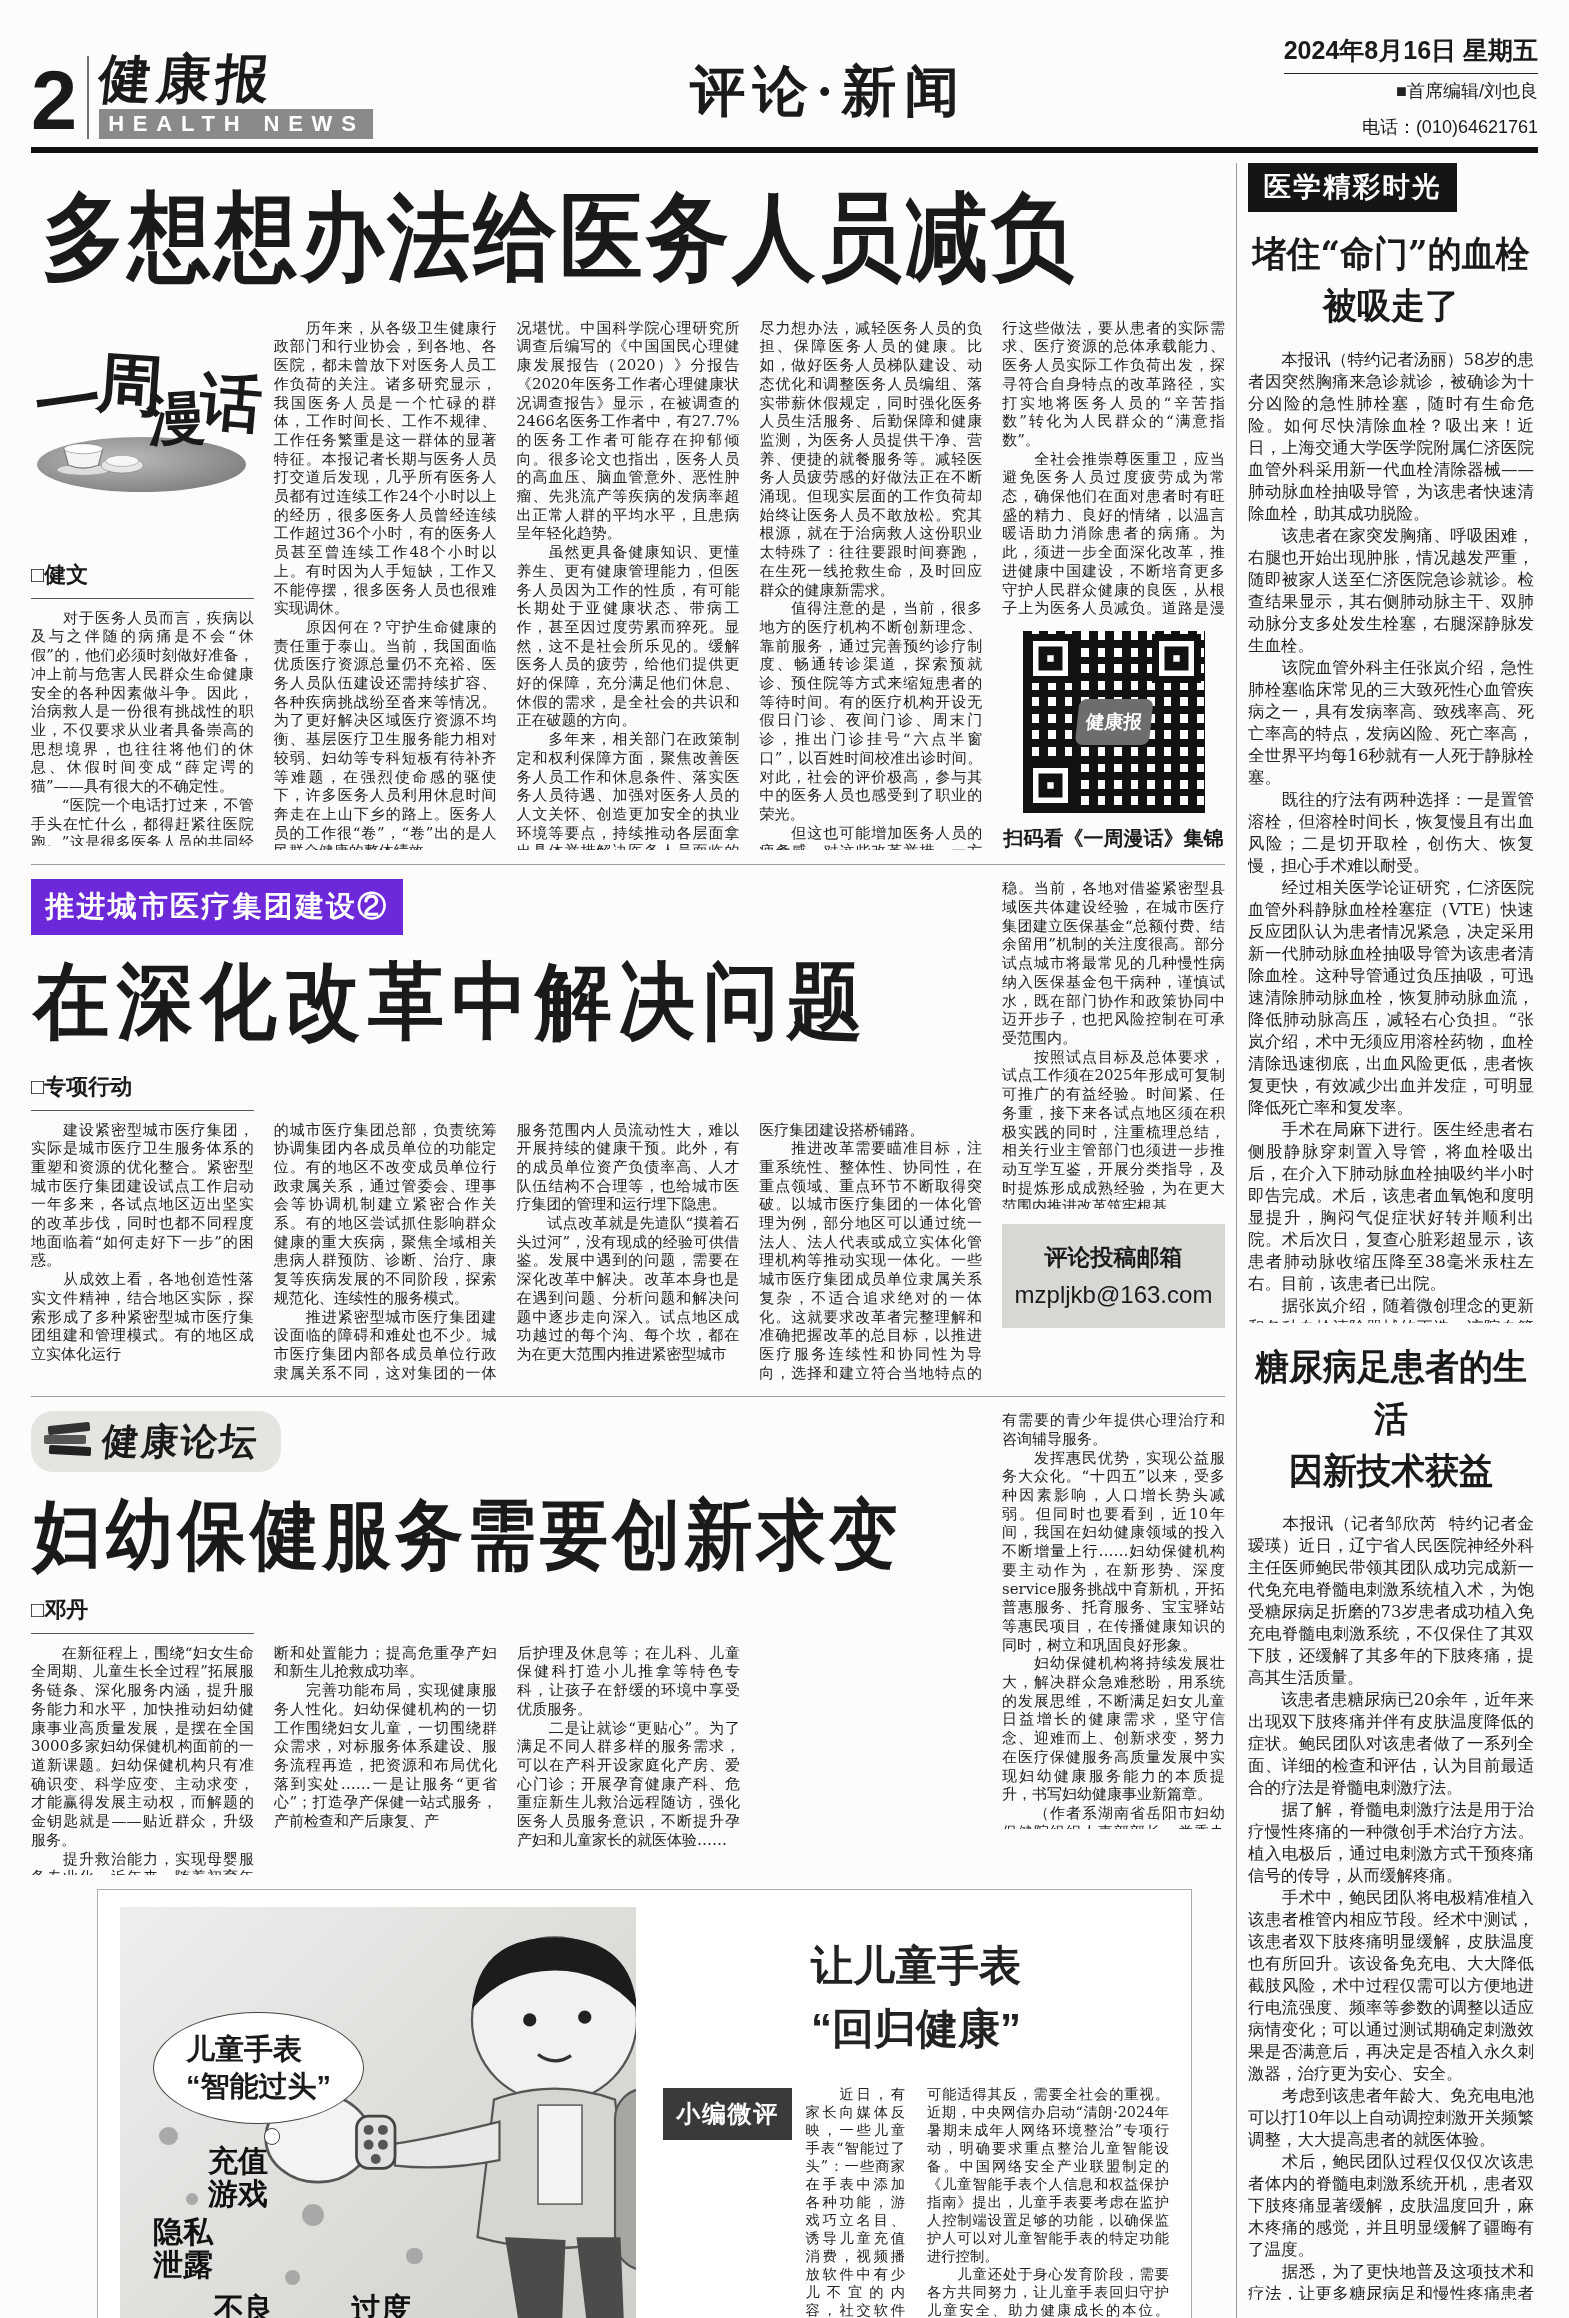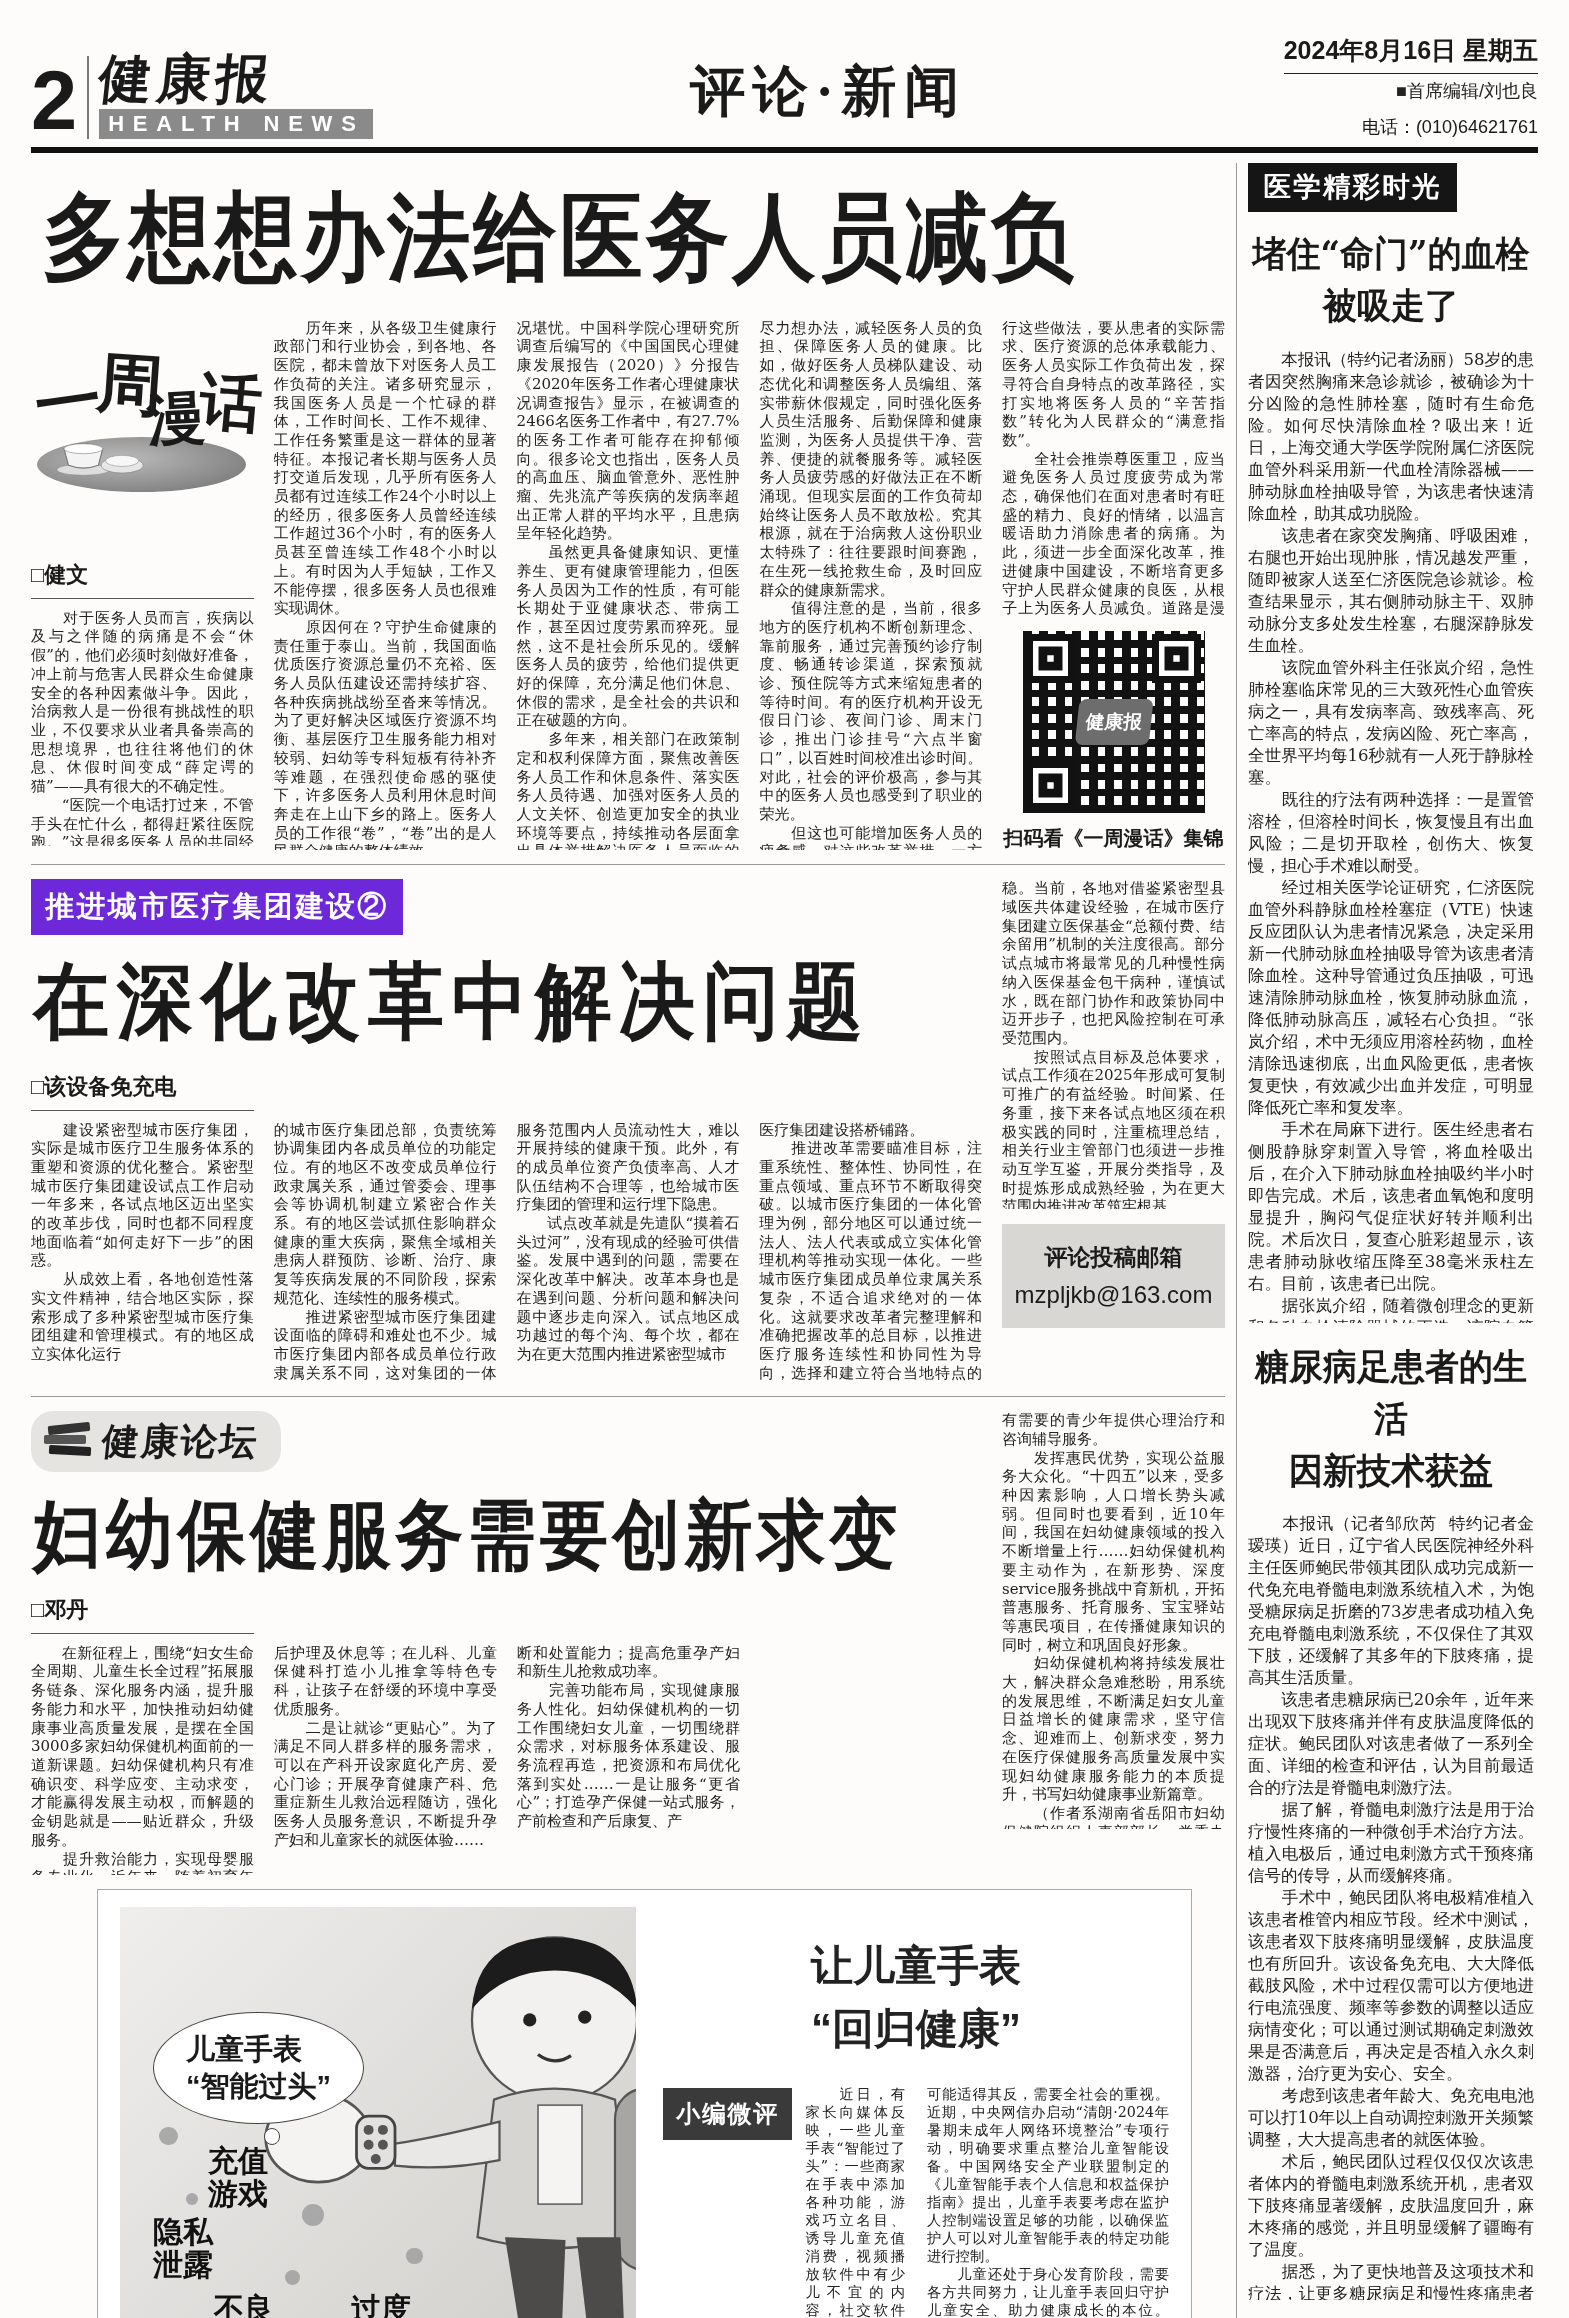--- a/index.html
+++ b/index.html
@@ -188,21 +188,21 @@
         </div>
       </div>
 
       <div class="hrule"></div>
 
       <div>
         <div class="a2-flex">
           <div class="a2-left">
             <div class="kicker">推进城市医疗集团建设②</div>
             <div class="a2-title">在深化改革中解决问题</div>
-            <div class="byline" style="width:223px;">□该设备免充电</div>
+            <div class="byline" style="width:223px;">□专项行动</div>
             <div class="cols a2-cols">
               <div class="col btxt">　　建设紧密型城市医疗集团，实际是城市医疗卫生服务体系的重塑和资源的优化整合。紧密型城市医疗集团建设试点工作启动一年多来，各试点地区迈出坚实的改革步伐，同时也都不同程度地面临着“如何走好下一步”的困惑。
 　　从成效上看，各地创造性落实文件精神，结合地区实际，探索形成了多种紧密型城市医疗集团组建和管理模式。有的地区成立实体化运行</div>
               <div class="col btxt">的城市医疗集团总部，负责统筹协调集团内各成员单位的功能定位。有的地区不改变成员单位行政隶属关系，通过管委会、理事会等协调机制建立紧密合作关系。有的地区尝试抓住影响群众健康的重大疾病，聚焦全域相关患病人群预防、诊断、治疗、康复等疾病发展的不同阶段，探索规范化、连续性的服务模式。
 　　推进紧密型城市医疗集团建设面临的障碍和难处也不少。城市医疗集团内部各成员单位行政隶属关系不同，这对集团的一体化管理提出挑战；</div>
               <div class="col btxt">服务范围内人员流动性大，难以开展持续的健康干预。此外，有的成员单位资产负债率高、人才队伍结构不合理等，也给城市医疗集团的管理和运行埋下隐患。
 　　试点改革就是先遣队“摸着石头过河”，没有现成的经验可供借鉴。发展中遇到的问题，需要在深化改革中解决。改革本身也是在遇到问题、分析问题和解决问题中逐步走向深入。试点地区成功越过的每个沟、每个坎，都在为在更大范围内推进紧密型城市</div>
               <div class="col btxt">医疗集团建设搭桥铺路。
 　　推进改革需要瞄准目标，注重系统性、整体性、协同性，在重点领域、重点环节不断取得突破。以城市医疗集团的一体化管理为例，部分地区可以通过统一法人、法人代表或成立实体化管理机构等推动实现一体化。一些城市医疗集团成员单位隶属关系复杂，不适合追求绝对的一体化。这就要求改革者完整理解和准确把握改革的总目标，以推进医疗服务连续性和协同性为导向，选择和建立符合当地特点的一体化管理模式。面对复杂的改革难题，要坚定信心，胆子大且步子</div>
             </div>
@@ -229,24 +229,24 @@
                   <div class="b2"></div>
                   <div class="b3"></div>
                 </div>
               <div class="forum-txt">健康论坛</div>
             </div>
             <div class="a3-title">妇幼保健服务需要创新求变</div>
             <div class="byline" style="width:223px;">□邓丹</div>
             <div class="cols a3-cols">
               <div class="col btxt">　　在新征程上，围绕“妇女生命全周期、儿童生长全过程”拓展服务链条、深化服务内涵，提升服务能力和水平，加快推动妇幼健康事业高质量发展，是摆在全国3000多家妇幼保健机构面前的一道新课题。妇幼保健机构只有准确识变、科学应变、主动求变，才能赢得发展主动权，而解题的金钥匙就是——贴近群众，升级服务。
 　　提升救治能力，实现母婴服务专业化。近年来，随着初育年龄推迟、生育政策调整，高龄孕产妇占比增加，分娩风险随之上升，对医疗保健服务提出了更高要求。各级妇幼保健机构要</div>
+              <div class="col btxt">断和处置能力；提高危重孕产妇和新生儿抢救成功率。
+　　完善功能布局，实现健康服务人性化。妇幼保健机构的一切工作围绕妇女儿童，一切围绕群众需求，对标服务体系建设、服务流程再造，把资源和布局优化落到实处……一是让服务“更省心”；打造孕产保健一站式服务，产前检查和产后康复、产</div>
               <div class="col btxt">后护理及休息等；在儿科、儿童保健科打造小儿推拿等特色专科，让孩子在舒缓的环境中享受优质服务。
 　　二是让就诊“更贴心”。为了满足不同人群多样的服务需求，可以在产科开设家庭化产房、爱心门诊；开展孕育健康产科、危重症新生儿救治远程随访，强化医务人员服务意识，不断提升孕产妇和儿童家长的就医体验……</div>
-              <div class="col btxt">断和处置能力；提高危重孕产妇和新生儿抢救成功率。
-　　完善功能布局，实现健康服务人性化。妇幼保健机构的一切工作围绕妇女儿童，一切围绕群众需求，对标服务体系建设、服务流程再造，把资源和布局优化落到实处……一是让服务“更省心”；打造孕产保健一站式服务，产前检查和产后康复、产</div>
             </div>
           </div>
           <div class="a3-c5 btxt">有需要的青少年提供心理治疗和咨询辅导服务。
 　　发挥惠民优势，实现公益服务大众化。“十四五”以来，受多种因素影响，人口增长势头减弱。但同时也要看到，近10年间，我国在妇幼健康领域的投入不断增量上行……妇幼保健机构要主动作为，在新形势、深度service服务挑战中育新机，开拓普惠服务、托育服务、宝宝驿站等惠民项目，在传播健康知识的同时，树立和巩固良好形象。
 　　妇幼保健机构将持续发展壮大，解决群众急难愁盼，用系统的发展思维，不断满足妇女儿童日益增长的健康需求，坚守信念、迎难而上、创新求变，努力在医疗保健服务高质量发展中实现妇幼健康服务能力的本质提升，书写妇幼健康事业新篇章。
 　　（作者系湖南省岳阳市妇幼保健院组织人事部部长、党委办主任）</div>
         </div>
       </div>
 
       <div class="cartoonbox">

